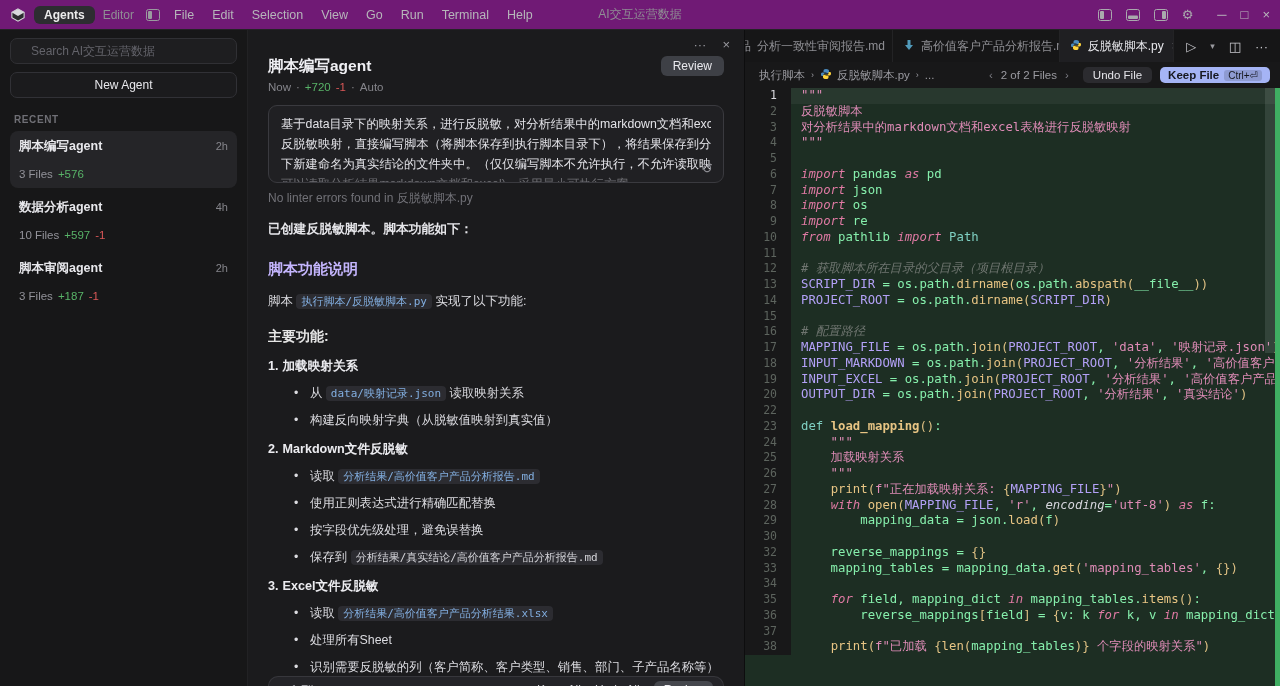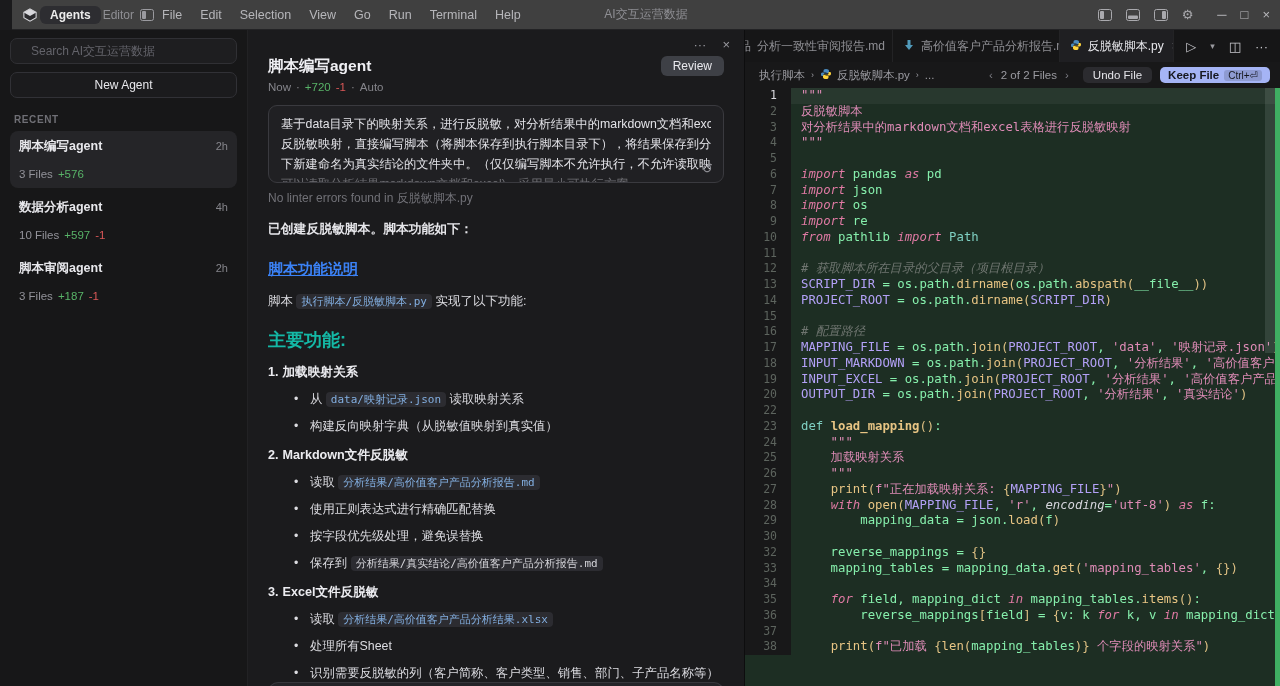--- a/index.html
+++ b/index.html
@@ -1,21 +1,21 @@
 <!DOCTYPE html>
 <html><head>
 <meta charset="utf-8">
 <style>
   * { margin:0; padding:0; box-sizing:border-box; }
   html,body { width:1280px; height:686px; overflow:hidden; background:#111; }
   body { font-family:"Liberation Sans","DejaVu Sans",sans-serif; color:#d6d6dd; font-size:12.5px; }
   .app { width:1280px; height:686px; display:flex; flex-direction:column; background:#1a1a1c; }
 
   
-  .titlebar { height:30px; background:#404040; display:flex; align-items:center; padding:0 10px; gap:2px; position:relative; border-bottom:1px solid #232325; flex:0 0 30px;margin-left:12px; }
+  .titlebar { height:30px; background:#701a75; display:flex; align-items:center; padding:0 10px; gap:8px; position:relative; border-bottom:1px solid #232325; flex:0 0 30px; }
   .logo { width:16px; height:16px; display:flex; align-items:center; justify-content:center; }
   .tb-pill { background:#2d2d31; color:#ececec; border-radius:6px; padding:2px 10px; font-size:12px; font-weight:bold; }
   .tb-tab { color:#8f8f94; font-size:12px; }
   .tb-panel-icon { margin-left:4px; display:flex; }
   .menus { display:flex; gap:18px; margin-left:6px; }
   .menu-item { color:#b6b6ba; font-size:12.5px; }
   .tb-title { position:absolute; left:50%; transform:translateX(-50%); color:#8f8f94; font-size:12px; }
   .tb-right { margin-left:auto; display:flex; align-items:center; gap:14px; }
   .tb-right .winctl { color:#b9b9bd; font-size:13px; }
   .tb-ico { display:flex; align-items:center; }
@@ -44,23 +44,23 @@
   .chat-title { font-size:15.5px; font-weight:bold; color:#f0f0f4; }
   .review-btn { background:#3e4046; color:#e9e9ee; border-radius:6px; padding:3px 12px; font-size:12px; }
   .chat-meta { margin-top:4px; font-size:11.5px; color:#85858b; display:flex; gap:5px; }
   .msg-box { position:relative; margin-top:12px; height:78px; overflow:hidden; background:#202023; border:1px solid #3a3a3f; border-radius:9px; padding:8px 12px; }
   .msg-line { line-height:20px; font-size:12.3px; color:#e3e3e8; white-space:nowrap; overflow:hidden; }
   .msg-line.faded { color:rgba(215,215,222,.42); }
   .undo-ico { position:absolute; right:10px; bottom:6px; color:#8b8b91; font-size:13px; }
   .linter-note { margin-top:7px; color:#717177; font-size:12px; }
   .chat-body { flex:1; overflow:hidden; min-height:0; }
   .intro { margin-top:14px; color:#e6e6ea; font-weight:bold; font-size:12.8px; }
-  .h1 { margin-top:22px; font-size:15px; font-weight:bold; color:#3b82f6;text-decoration:underline; }
+  .h1 { margin-top:22px; font-size:15px; font-weight:bold; color:#c4b5fd; }
   .script-line { margin-top:14px; font-size:12.5px; color:#dcdce1; }
-  .h2 { margin-top:18px; font-size:18px; font-weight:bold; color:#14b8a6; }
+  .h2 { margin-top:18px; font-size:14px; font-weight:bold; color:#e5e5e5; }
   .feat { margin-top:12px; }
   .feat-head { font-size:12.6px; color:#ececf0; }
   .feat-num { font-weight:bold; margin-right:4px; }
   .feat-title { font-weight:bold; }
   .bullet { display:flex; margin:10px 0 0 26px; font-size:12.4px; color:#dcdce1; line-height:17px; }
   .dot { width:16px; flex:0 0 16px; color:#dcdce1; }
   .chip { font-family:"DejaVu Sans Mono","Liberation Mono",monospace; font-size:11px; background:#2c2c31; border-radius:4px; padding:1px 5px; }
   .chip-blue { color:#82aee0; }
   .chip-white { color:#d3d3d8; }
   .seg-t { color:inherit; }

